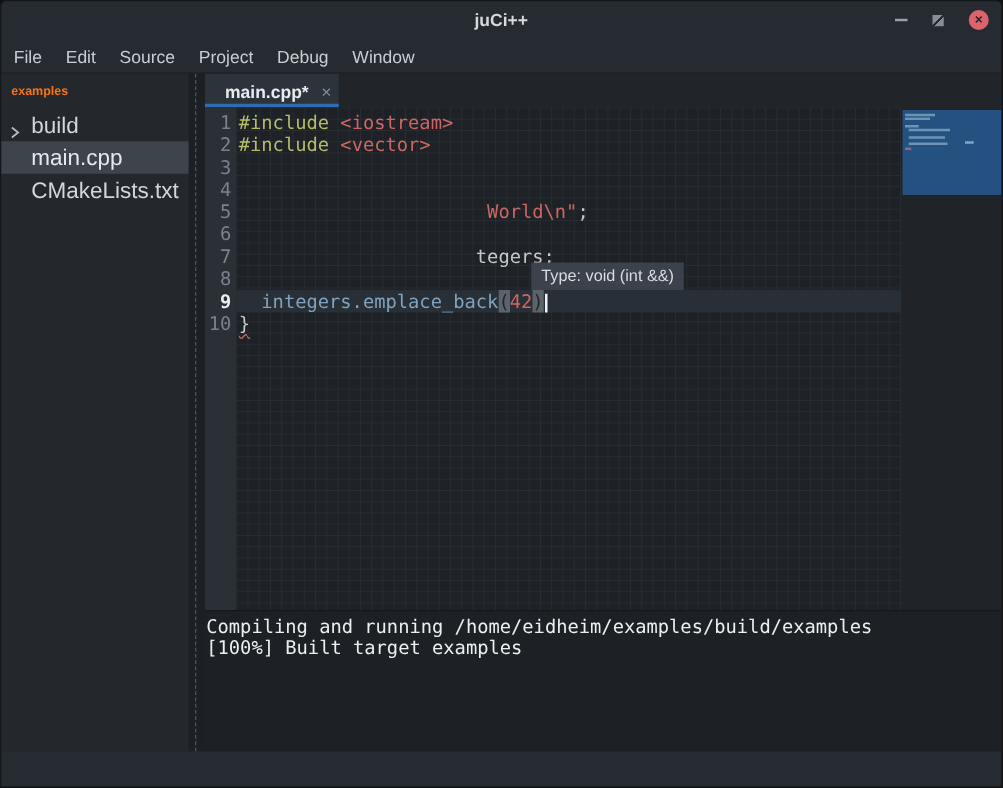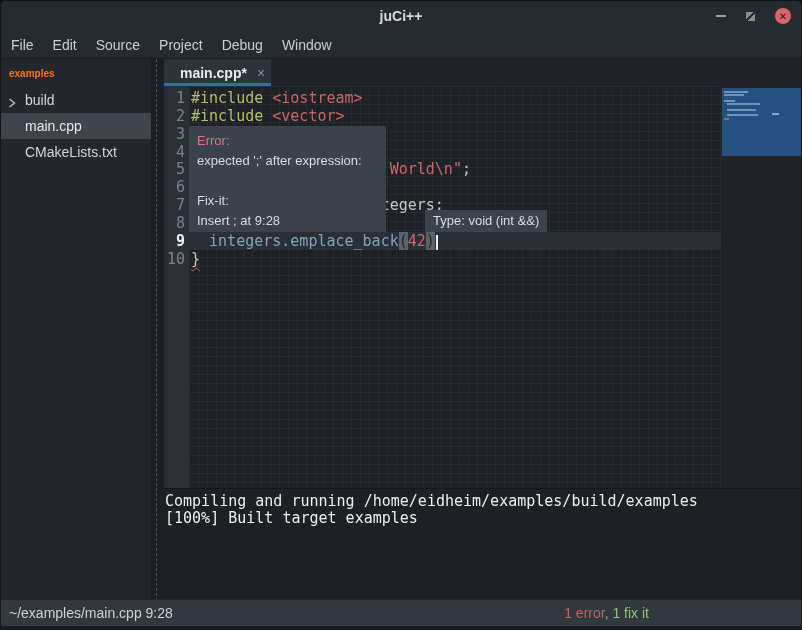--- a/index.html
+++ b/index.html
@@ -20,21 +20,21 @@
   
   .menubar { height:28px; display:flex; align-items:center; padding-left:10px; gap:19px;
              font-size:14px; color:#c9ced4; border-bottom:1px solid #1b1f24; }
   .menubar span { cursor:default; }
   
   .main { position:absolute; top:58px; left:0; width:802px; height:542px; background:#1e2227; }
   .sidebar { position:absolute; left:0; top:0; width:150px; height:100%; background:#24282d; }
   .side-header { height:28px; display:flex; align-items:center; padding-left:8px;
                  font-size:10px; font-weight:bold; color:#f97316; }
   .tree-item { position:relative; height:26px; display:flex; align-items:center;
-               padding-left:24px; font-size:14px; color:#d2d6da; }
+               padding-left:24px; font-size:18px; color:#d2d6da; }
   .tree-item.selected { background:#3d444c; color:#e6e9ec; }
   .tree-item .chev { position:absolute; left:7px; top:8px; }
   .splitter { position:absolute; left:150px; top:0; width:13px; height:100%; background:#1c2024; }
   .splitter .dash { position:absolute; left:5px; top:0; height:100%; border-left:1px dashed #4e555d; }
   
   .tabbar { position:absolute; left:163px; top:0; right:0; height:27px; background:#21252a; }
   .tab { position:absolute; left:0; top:0; height:27px; width:107px; background:#2d333b;
          display:flex; align-items:center; padding:0 16px; }
   .tab-label { font-size:14px; font-weight:bold; color:#e9ecef; }
   .tab-close { margin-left:10px; color:#868d94; font-size:14px; line-height:1; }
@@ -152,47 +152,34 @@
           <div class="code-row" style="top: 38.7px;"></div>
           <div class="code-row" style="top: 56.55px;"></div>
           <div class="code-row" style="top: 74.4px;"><span class="spacer" style="width: 22ch;"></span><span class="c-red">World\n"</span><span class="c-plain">;</span></div>
           <div class="code-row" style="top: 92.25px;"></div>
           <div class="code-row" style="top: 110.1px;"><span class="spacer" style="width: 21ch;"></span><span class="c-plain">tegers;</span></div>
           <div class="code-row" style="top: 127.95px;"></div>
           <div class="code-row cur" style="top: 145.8px;"><span class="spacer" style="width: 2ch;"></span><span class="c-blue">integers.emplace_back</span><span class="c-bracket">(</span><span class="c-red">42</span><span class="c-bracket">)</span><span class="caret"></span></div>
           <div class="code-row" style="top: 163.65px;"><span class="c-plain sq">}</span></div>
         </div>
 
-      <div class="tooltip tt-error" id="tt-error">
-          <div class="tt-line tt-err-title">Error:</div>
-          <div class="tt-line">expected ';' after expression:</div>
-          <div class="tt-line"></div>
-          <div class="tt-line">Fix-it:</div>
-          <div class="tt-line">Insert ; at 9:28</div>
-        </div>
       <div class="tooltip tt-type">Type: void (int &amp;&amp;)</div>
 
       <div class="minimap" id="minimap">
           <div class="mm-bar" style="left: 2px; top: 3px; width: 24px;"></div>
           <div class="mm-bar" style="left: 2px; top: 6px; width: 20px;"></div>
           <div class="mm-bar" style="left: 2px; top: 12px; width: 11px;"></div>
           <div class="mm-bar" style="left: 5px; top: 15px; width: 33px;"></div>
           <div class="mm-bar" style="left: 5px; top: 21px; width: 29px;"></div>
           <div class="mm-bar" style="left: 5px; top: 26px; width: 31px;"></div>
           <div class="mm-bar" style="left: 50px; top: 25px; width: 7px; background: rgb(158, 194, 224);"></div>
           <div class="mm-bar" style="left: 2px; top: 30px; width: 5px; background: rgb(181, 112, 122);"></div>
         </div>
     </div>
 
     <div class="terminal" id="terminal">
         <div class="term-line">Compiling and running /home/eidheim/examples/build/examples</div>
         <div class="term-line">[100%] Built target examples</div>
       </div>
   </div>
 
-  <div class="statusbar">
-    <span>~/examples/main.cpp 9:28</span>
-    <span class="status-right">
-      <span class="st-error">1 error</span><span class="st-sep">, </span><span class="st-fix">1 fix it</span>
-    </span>
-  </div>
 
 </div>
 
 </body></html>

